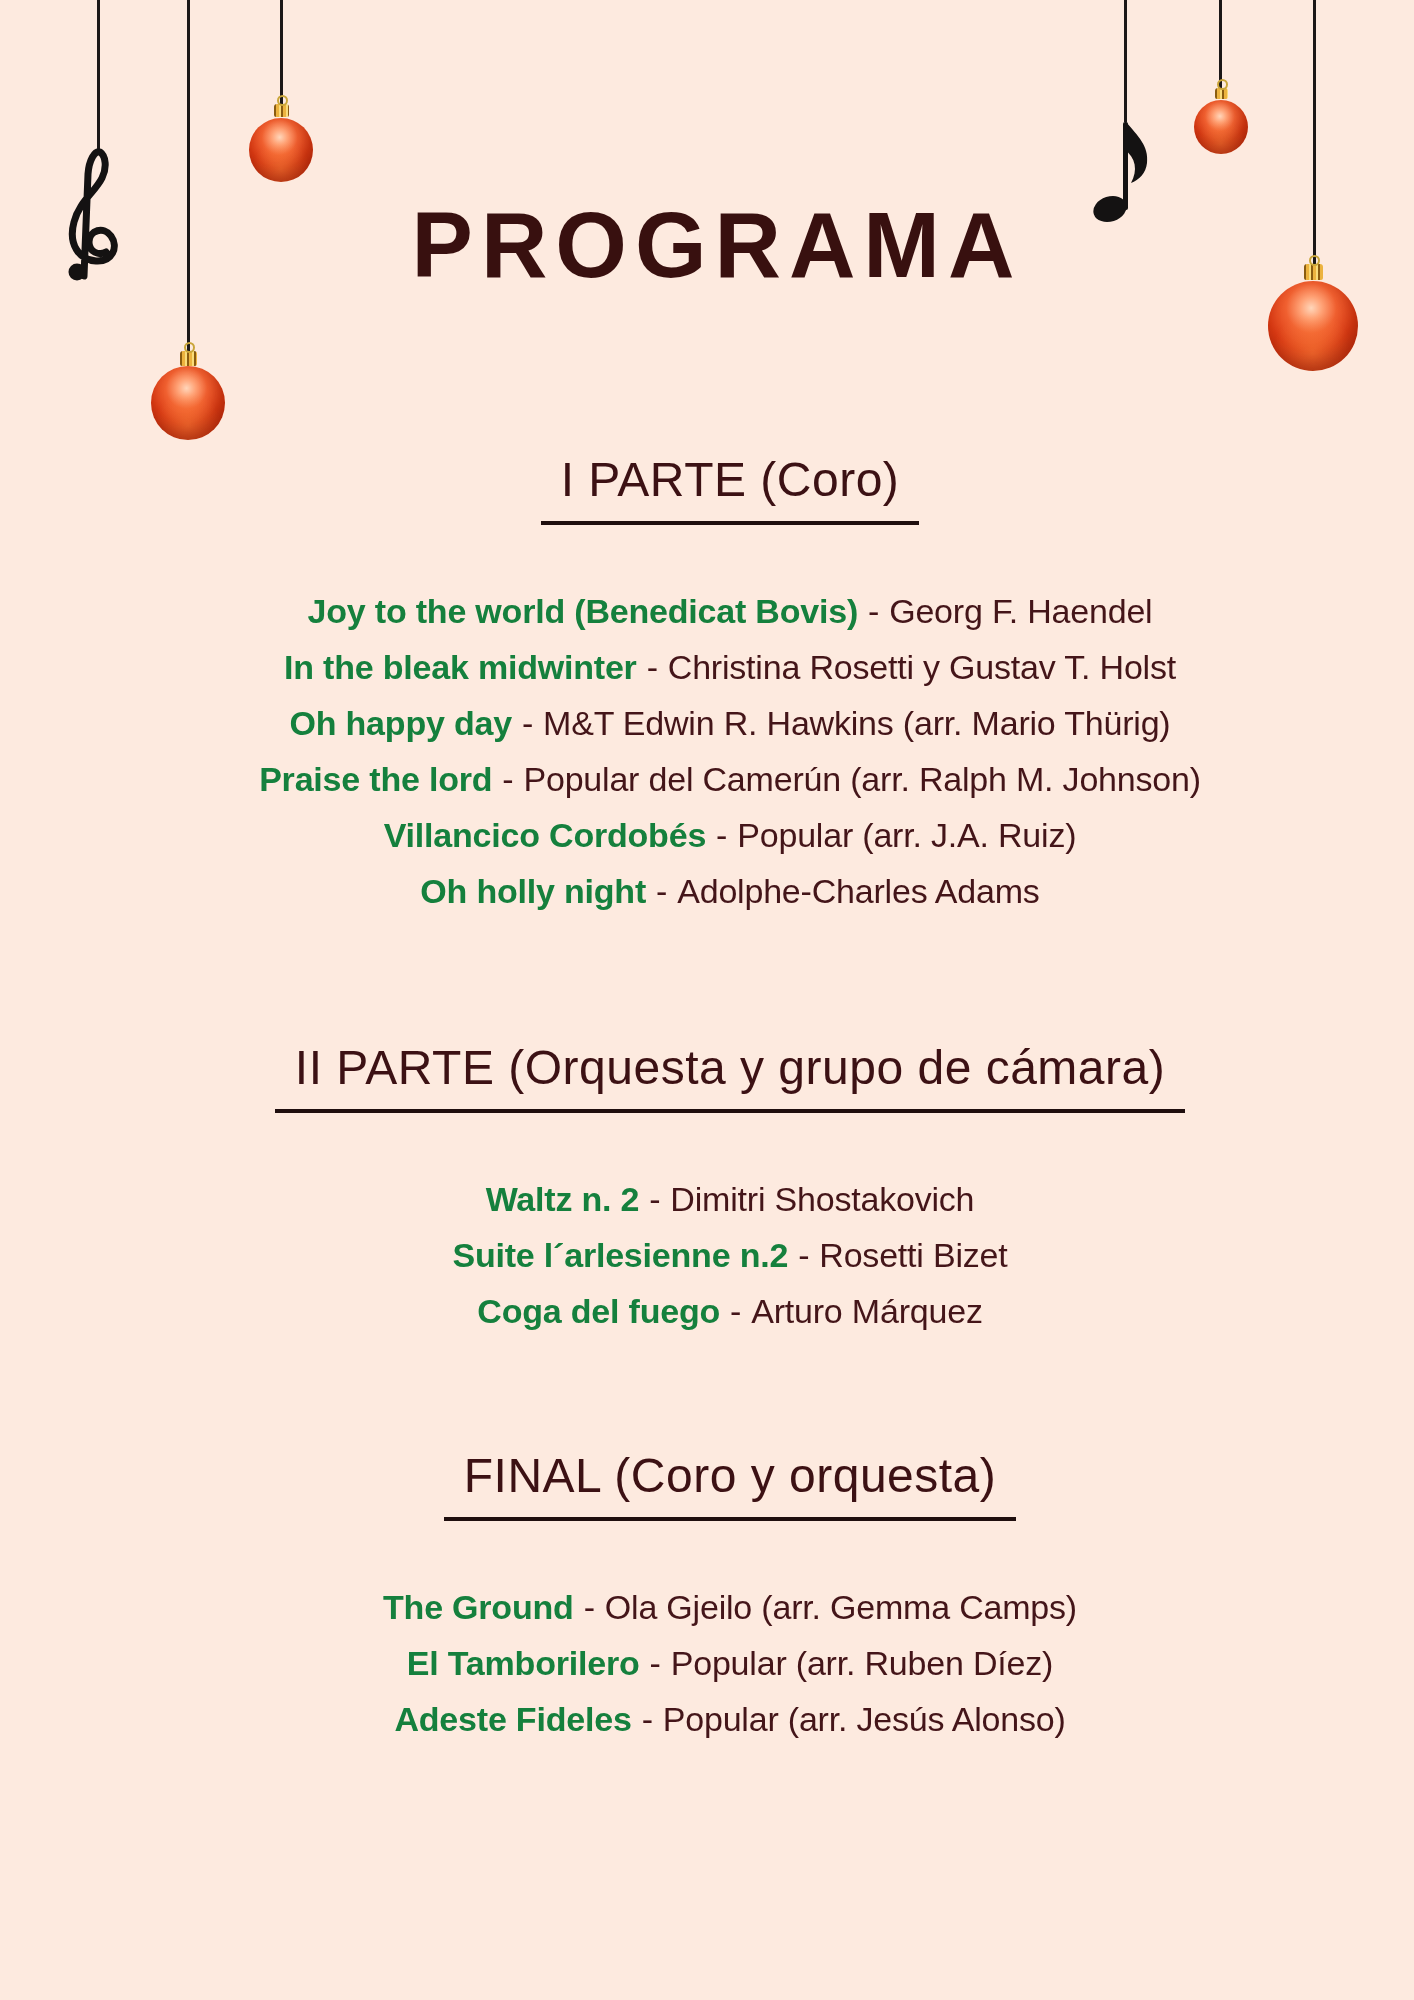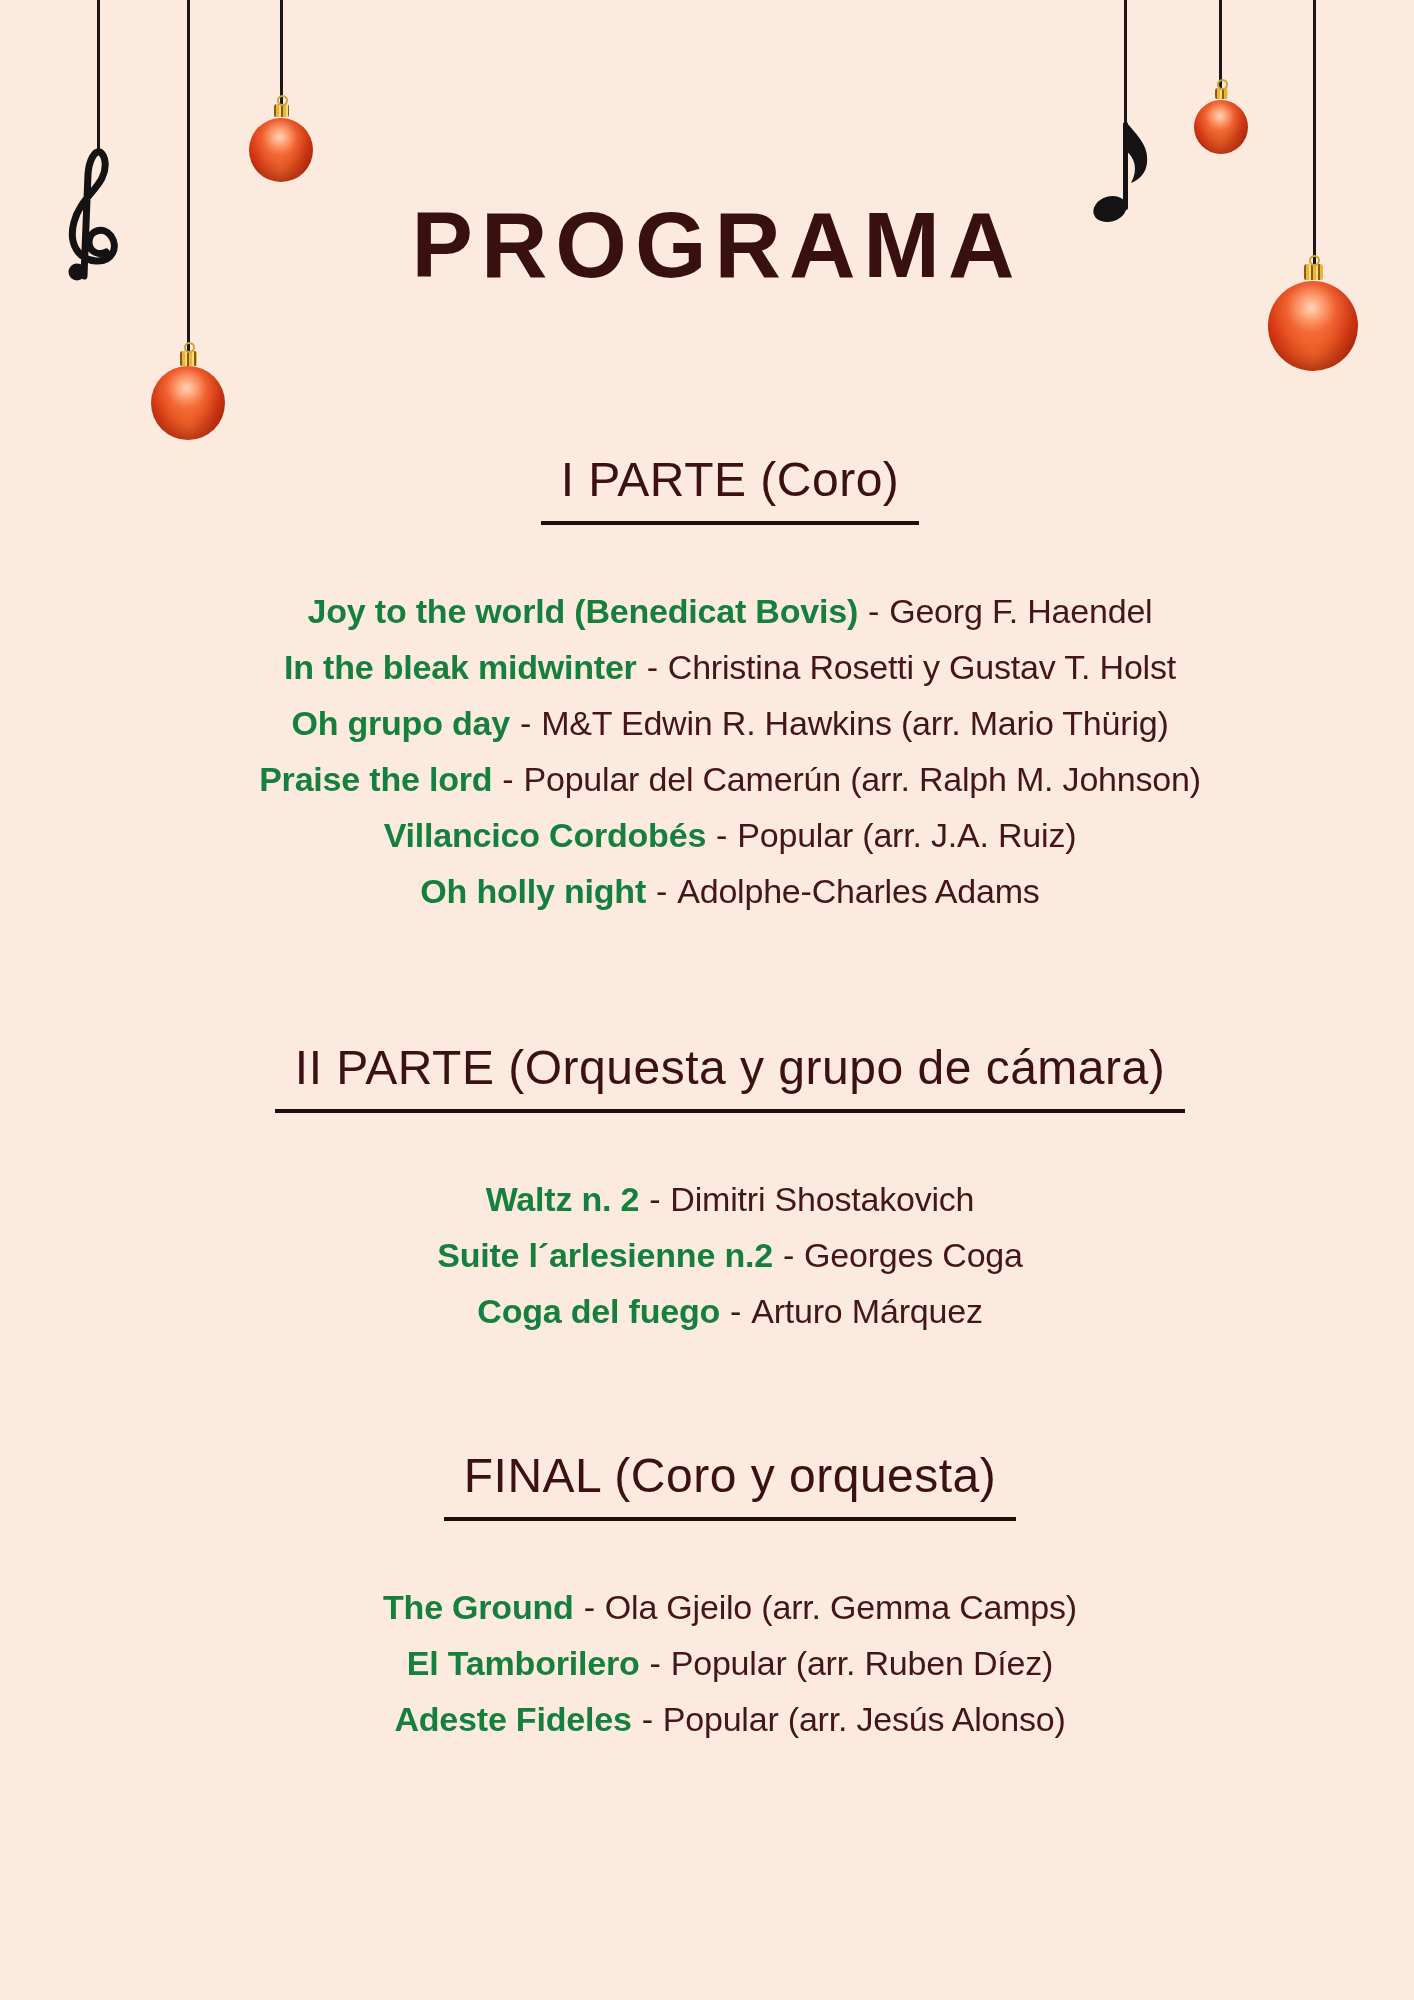--- a/index.html
+++ b/index.html
@@ -140,42 +140,42 @@
   <div class="section sec-1">
     <h2 class="heading"><span>I PARTE (Coro)</span></h2>
     <div class="songs">
       <div class="song">
         <span class="song-title">Joy to the world (Benedicat Bovis)</span><span class="sep">-</span><span class="song-author">Georg F. Haendel</span>
       </div>
       <div class="song">
         <span class="song-title">In the bleak  midwinter</span><span class="sep">-</span><span class="song-author">Christina Rosetti y Gustav T. Holst</span>
       </div>
       <div class="song">
-        <span class="song-title">Oh grupo day</span><span class="sep">-</span><span class="song-author">M&amp;T Edwin R. Hawkins (arr. Mario Thürig)</span>
+        <span class="song-title">Oh happy day</span><span class="sep">-</span><span class="song-author">M&amp;T Edwin R. Hawkins (arr. Mario Thürig)</span>
       </div>
       <div class="song">
         <span class="song-title">Praise the lord</span><span class="sep">-</span><span class="song-author">Popular del Camerún (arr. Ralph M. Johnson)</span>
       </div>
       <div class="song">
         <span class="song-title">Villancico Cordobés</span><span class="sep">-</span><span class="song-author">Popular (arr. J.A. Ruiz)</span>
       </div>
       <div class="song">
         <span class="song-title">Oh holly night</span><span class="sep">-</span><span class="song-author">Adolphe-Charles Adams</span>
       </div>
     </div>
   </div>
 
   <div class="section sec-2">
     <h2 class="heading"><span>II PARTE (Orquesta y grupo de cámara)</span></h2>
     <div class="songs">
       <div class="song">
         <span class="song-title">Waltz n. 2</span><span class="sep">-</span><span class="song-author">Dimitri Shostakovich</span>
       </div>
       <div class="song">
-        <span class="song-title">Suite l´arlesienne n.2</span><span class="sep">-</span><span class="song-author">Georges Coga</span>
+        <span class="song-title">Suite l´arlesienne n.2</span><span class="sep">-</span><span class="song-author">Rosetti Bizet</span>
       </div>
       <div class="song">
         <span class="song-title">Coga del fuego</span><span class="sep">-</span><span class="song-author">Arturo Márquez</span>
       </div>
     </div>
   </div>
 
   <div class="section sec-3">
     <h2 class="heading"><span>FINAL (Coro y orquesta)</span></h2>
     <div class="songs">

